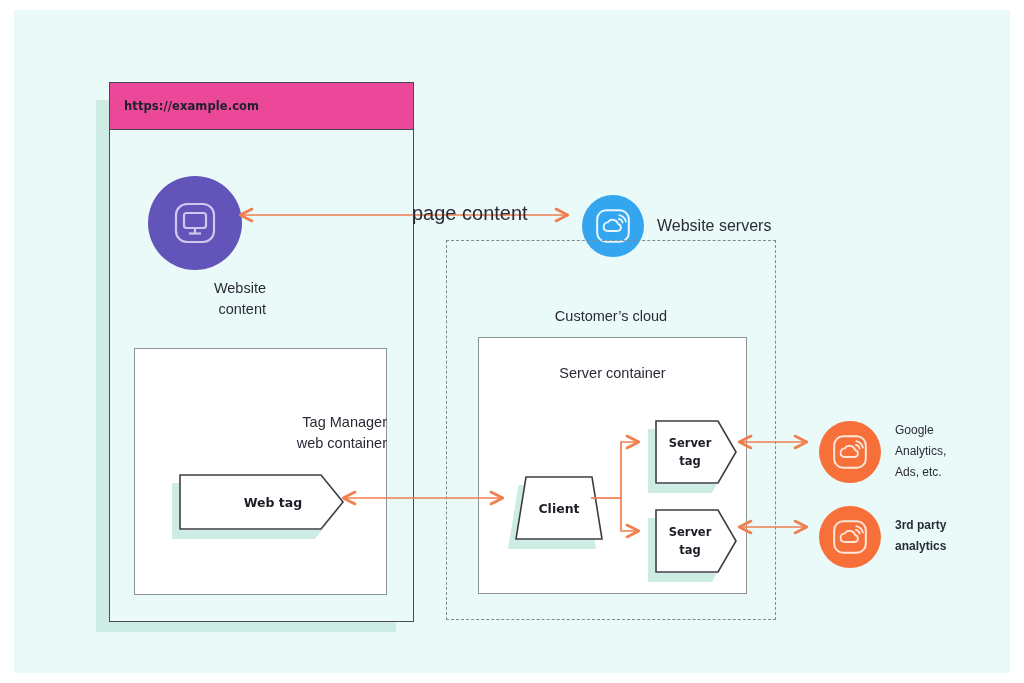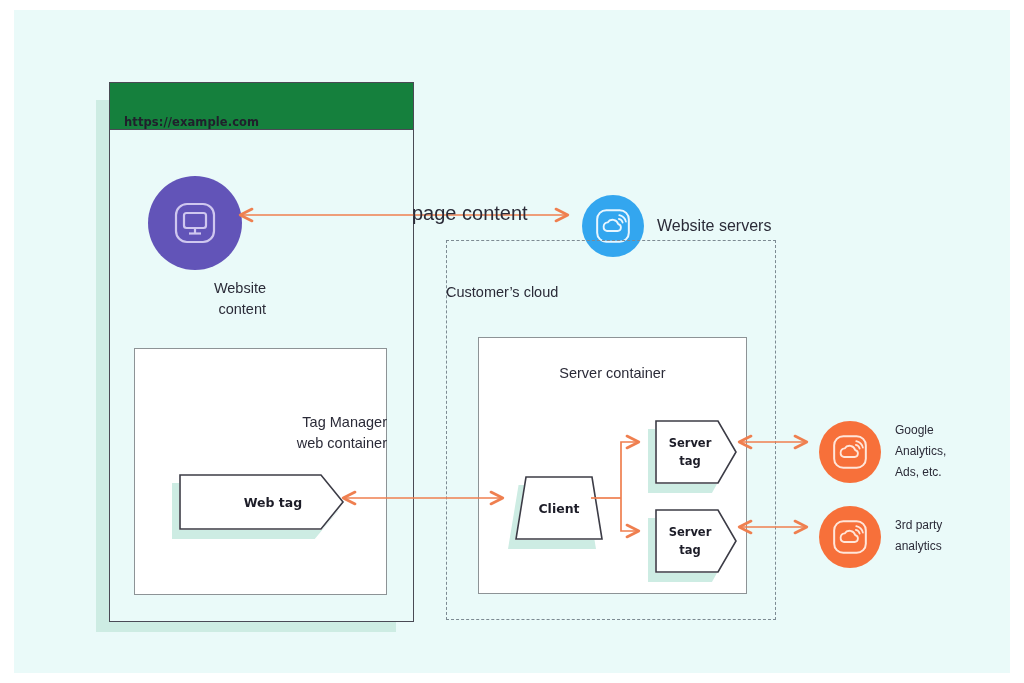--- a/index.html
+++ b/index.html
@@ -24,22 +24,22 @@
   #browser-window{
     left:95px;top:72px;width:305px;height:540px;
     border:1.5px solid #4a4a55;
     background:#eafaf9;
     box-sizing:border-box;
   }
   #browser-urlbar{
     left:95px;top:72px;width:305px;height:48px;
     border:1.5px solid #4a4a55;
     box-sizing:border-box;
-    background:#15803d;
-    display:flex;align-items:flex-end;
+    background:#ec4899;
+    display:flex;align-items:center;
   }
   #browser-url-text{
     margin-left:14px;
     font-size:11.5px;font-weight:bold;color:#20202c;
     letter-spacing:.1px;
     font-family:"DejaVu Sans", sans-serif;
   }
 
   
   #website-content-circle{
@@ -96,22 +96,22 @@
     font-size:16px;color:#2b2b38;white-space:nowrap;
   }
 
   
   #customers-cloud-region{
     left:432px;top:230px;width:330px;height:380px;
     border:1.6px dashed #7c8a92;
     box-sizing:border-box;
   }
   #customers-cloud-label{
-    left:432px;top:274px;width:330px;
-    text-align:left;font-size:14.5px;color:#2b2b38;
+    left:432px;top:298px;width:330px;
+    text-align:center;font-size:14.5px;color:#2b2b38;
   }
 
   
   #server-container-box{
     left:464px;top:327px;width:269px;height:257px;
     border:1.5px solid #8d9396;background:#ffffff;box-sizing:border-box;
   }
   #server-container-label{
     left:464px;top:355px;width:269px;
     text-align:center;font-size:14.5px;color:#2b2b38;
@@ -153,21 +153,21 @@
   #servertag2-outline{left:641px;top:499px;width:82px;height:64px;}
   #servertag2-label{left:641px;top:499px;}
 
   
   .dest-circle{width:62px;height:62px;border-radius:50%;background:#f7703a;
     display:flex;align-items:center;justify-content:center;}
   #dest1-circle{left:805px;top:411px;}
   #dest2-circle{left:805px;top:496px;}
   .dest-label{font-size:12px;line-height:21px;color:#2b2b38;}
   #dest1-label{left:881px;top:410px;width:120px;}
-  #dest2-label{left:881px;top:505px;width:120px;}
+  #dest2-label{left:881px;top:505px;width:120px;font-weight:bold;}
 
   
   #connectors{left:0;top:0;width:996px;height:663px;pointer-events:none;}
 
   #page-content-label{
     left:398px;top:192px;font-size:20px;color:#2b2b38;white-space:nowrap;
   }
 </style>
 </head>
 <body>

